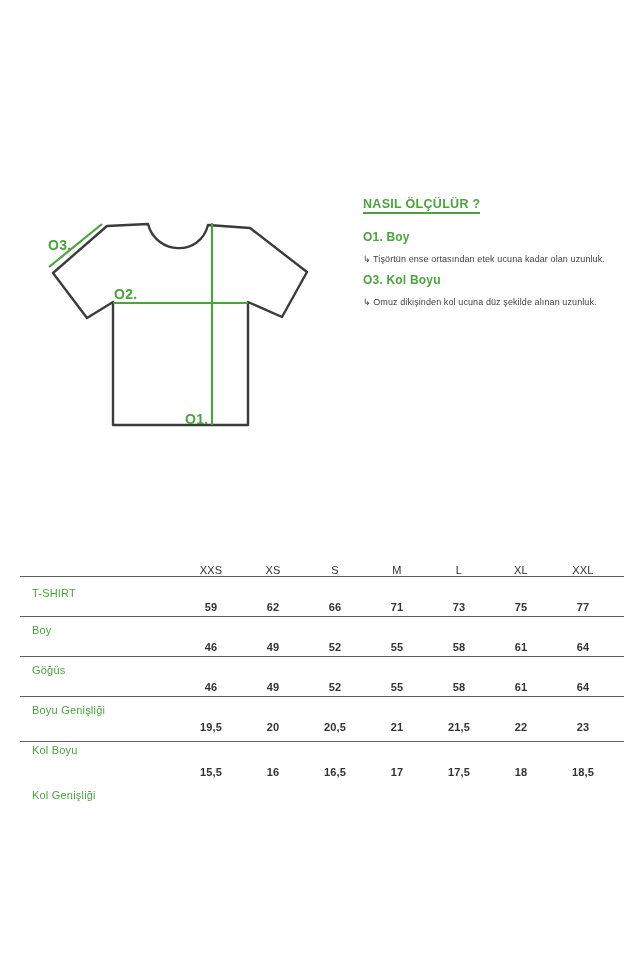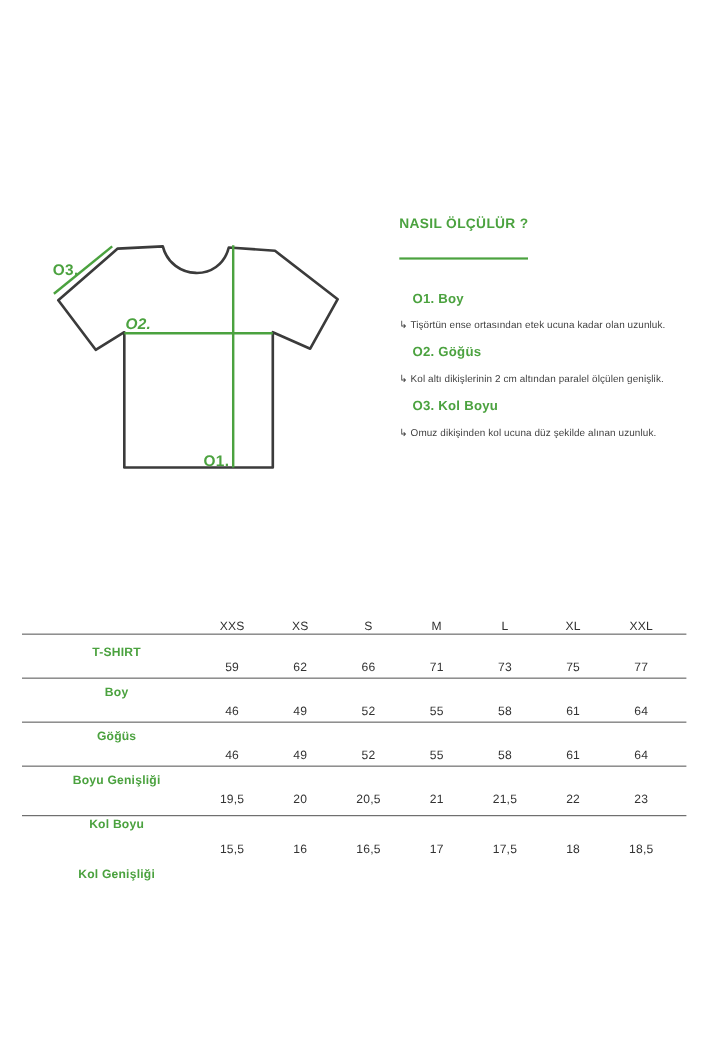--- a/index.html
+++ b/index.html
@@ -7,44 +7,44 @@
     position:relative;width:640px;height:960px;background:#ffffff;overflow:hidden;
     font-family:"Liberation Sans", sans-serif;color:#363636;
   }
   
   .diagram{position:absolute;left:45px;top:215px;width:270px;height:215px;}
   .diagram svg{position:absolute;left:0;top:0;}
   .mlabel{
     position:absolute;font-size:14px;font-weight:700;color:#4ba23f;letter-spacing:.3px;
   }
   .mlabel.o3{left:3px;top:22px;}
-  .mlabel.o2{left:69px;top:71px;font-style:italic;}
+  .mlabel.o2{left:69px;top:71px;}
   .mlabel.o1{left:140px;top:196px;width:22px;text-align:right;}
   
   .howto{position:absolute;left:363px;top:194px;width:258px;}
   .howto-title{
     display:inline-block;margin:0 0 16px 0;font-size:12.5px;font-weight:700;
-    color:#4ba23f;letter-spacing:.3px;padding-bottom:24px;border-bottom:2.5px solid #4ba23f;
+    color:#4ba23f;letter-spacing:.3px;padding-bottom:1px;border-bottom:2.5px solid #4ba23f;
   }
-  .howto-item h3{margin:12px;font-size:12px;font-weight:700;color:#4ba23f;letter-spacing:.2px;}
+  .howto-item h3{margin:0;font-size:12px;font-weight:700;color:#4ba23f;letter-spacing:.2px;}
   .howto-item p{margin:10px 0 8px 0;font-size:9px;line-height:11px;color:#3f3f3f;letter-spacing:.1px;}
   
   .size-table{position:absolute;left:20px;top:540px;width:604px;}
   .trow{
     display:grid;grid-template-columns:160px repeat(7,1fr);
     align-items:center;height:40px;border-bottom:1.5px solid #606060;
     padding-right:10px;box-sizing:border-box;
   }
   .trow.thead{height:37px;}
   .trow.tall{height:45px;}
   .trow.last{border-bottom:none;}
   .tcell{font-size:11px;text-align:center;color:#2f2f2f;letter-spacing:.2px;}
-  .tcell.label{text-align:center;padding-left:12px;font-weight:700;color:#4ba23f;margin-top:47px;}
+  .tcell.label{text-align:left;padding-left:12px;font-weight:400;color:#4ba23f;margin-top:47px;}
   .tcell.head{font-weight:400;color:#2f2f2f;}
-  .tcell.val{font-weight:400;color:#333333;}
+  .tcell.val{font-weight:700;color:#333333;}
 </style>
 </head>
 <body>
 
 <div class="page">
 
   <div class="diagram">
     <svg width="270" height="215" viewBox="0 0 270 215">
       <path d="M62,11 L103,9 C111,40 155,42 163,10 L205,13 L262,57 L237,102 L203,87 L203,210 L68,210 L68,87 L42,103 L8,58 Z" fill="#ffffff" stroke="#3b3b3b" stroke-width="2.4" stroke-linejoin="round"></path>
       <line x1="167" y1="8" x2="167" y2="210" stroke="#4ba23f" stroke-width="2.2"></line>
@@ -55,24 +55,20 @@
     <span class="mlabel o2">O2.</span>
     <span class="mlabel o1">O1.</span>
   </div>
 
   <div class="howto">
     <h2 class="howto-title">NASIL ÖLÇÜLÜR ?</h2>
 
     <div class="howto-item">
       <h3>O1. Boy</h3>
       <p>↳ Tişörtün ense ortasından etek ucuna kadar olan uzunluk.</p>
-    </div>
-    <div class="howto-item">
-      <h3>O2. Göğüs</h3>
-      <p>↳ Kol altı dikişlerinin 2 cm altından paralel ölçülen genişlik.</p>
     </div>
     <div class="howto-item">
       <h3>O3. Kol Boyu</h3>
       <p>↳ Omuz dikişinden kol ucuna düz şekilde alınan uzunluk.</p>
     </div>
   </div>
 
   <div class="size-table">
 
     <div class="trow thead">

